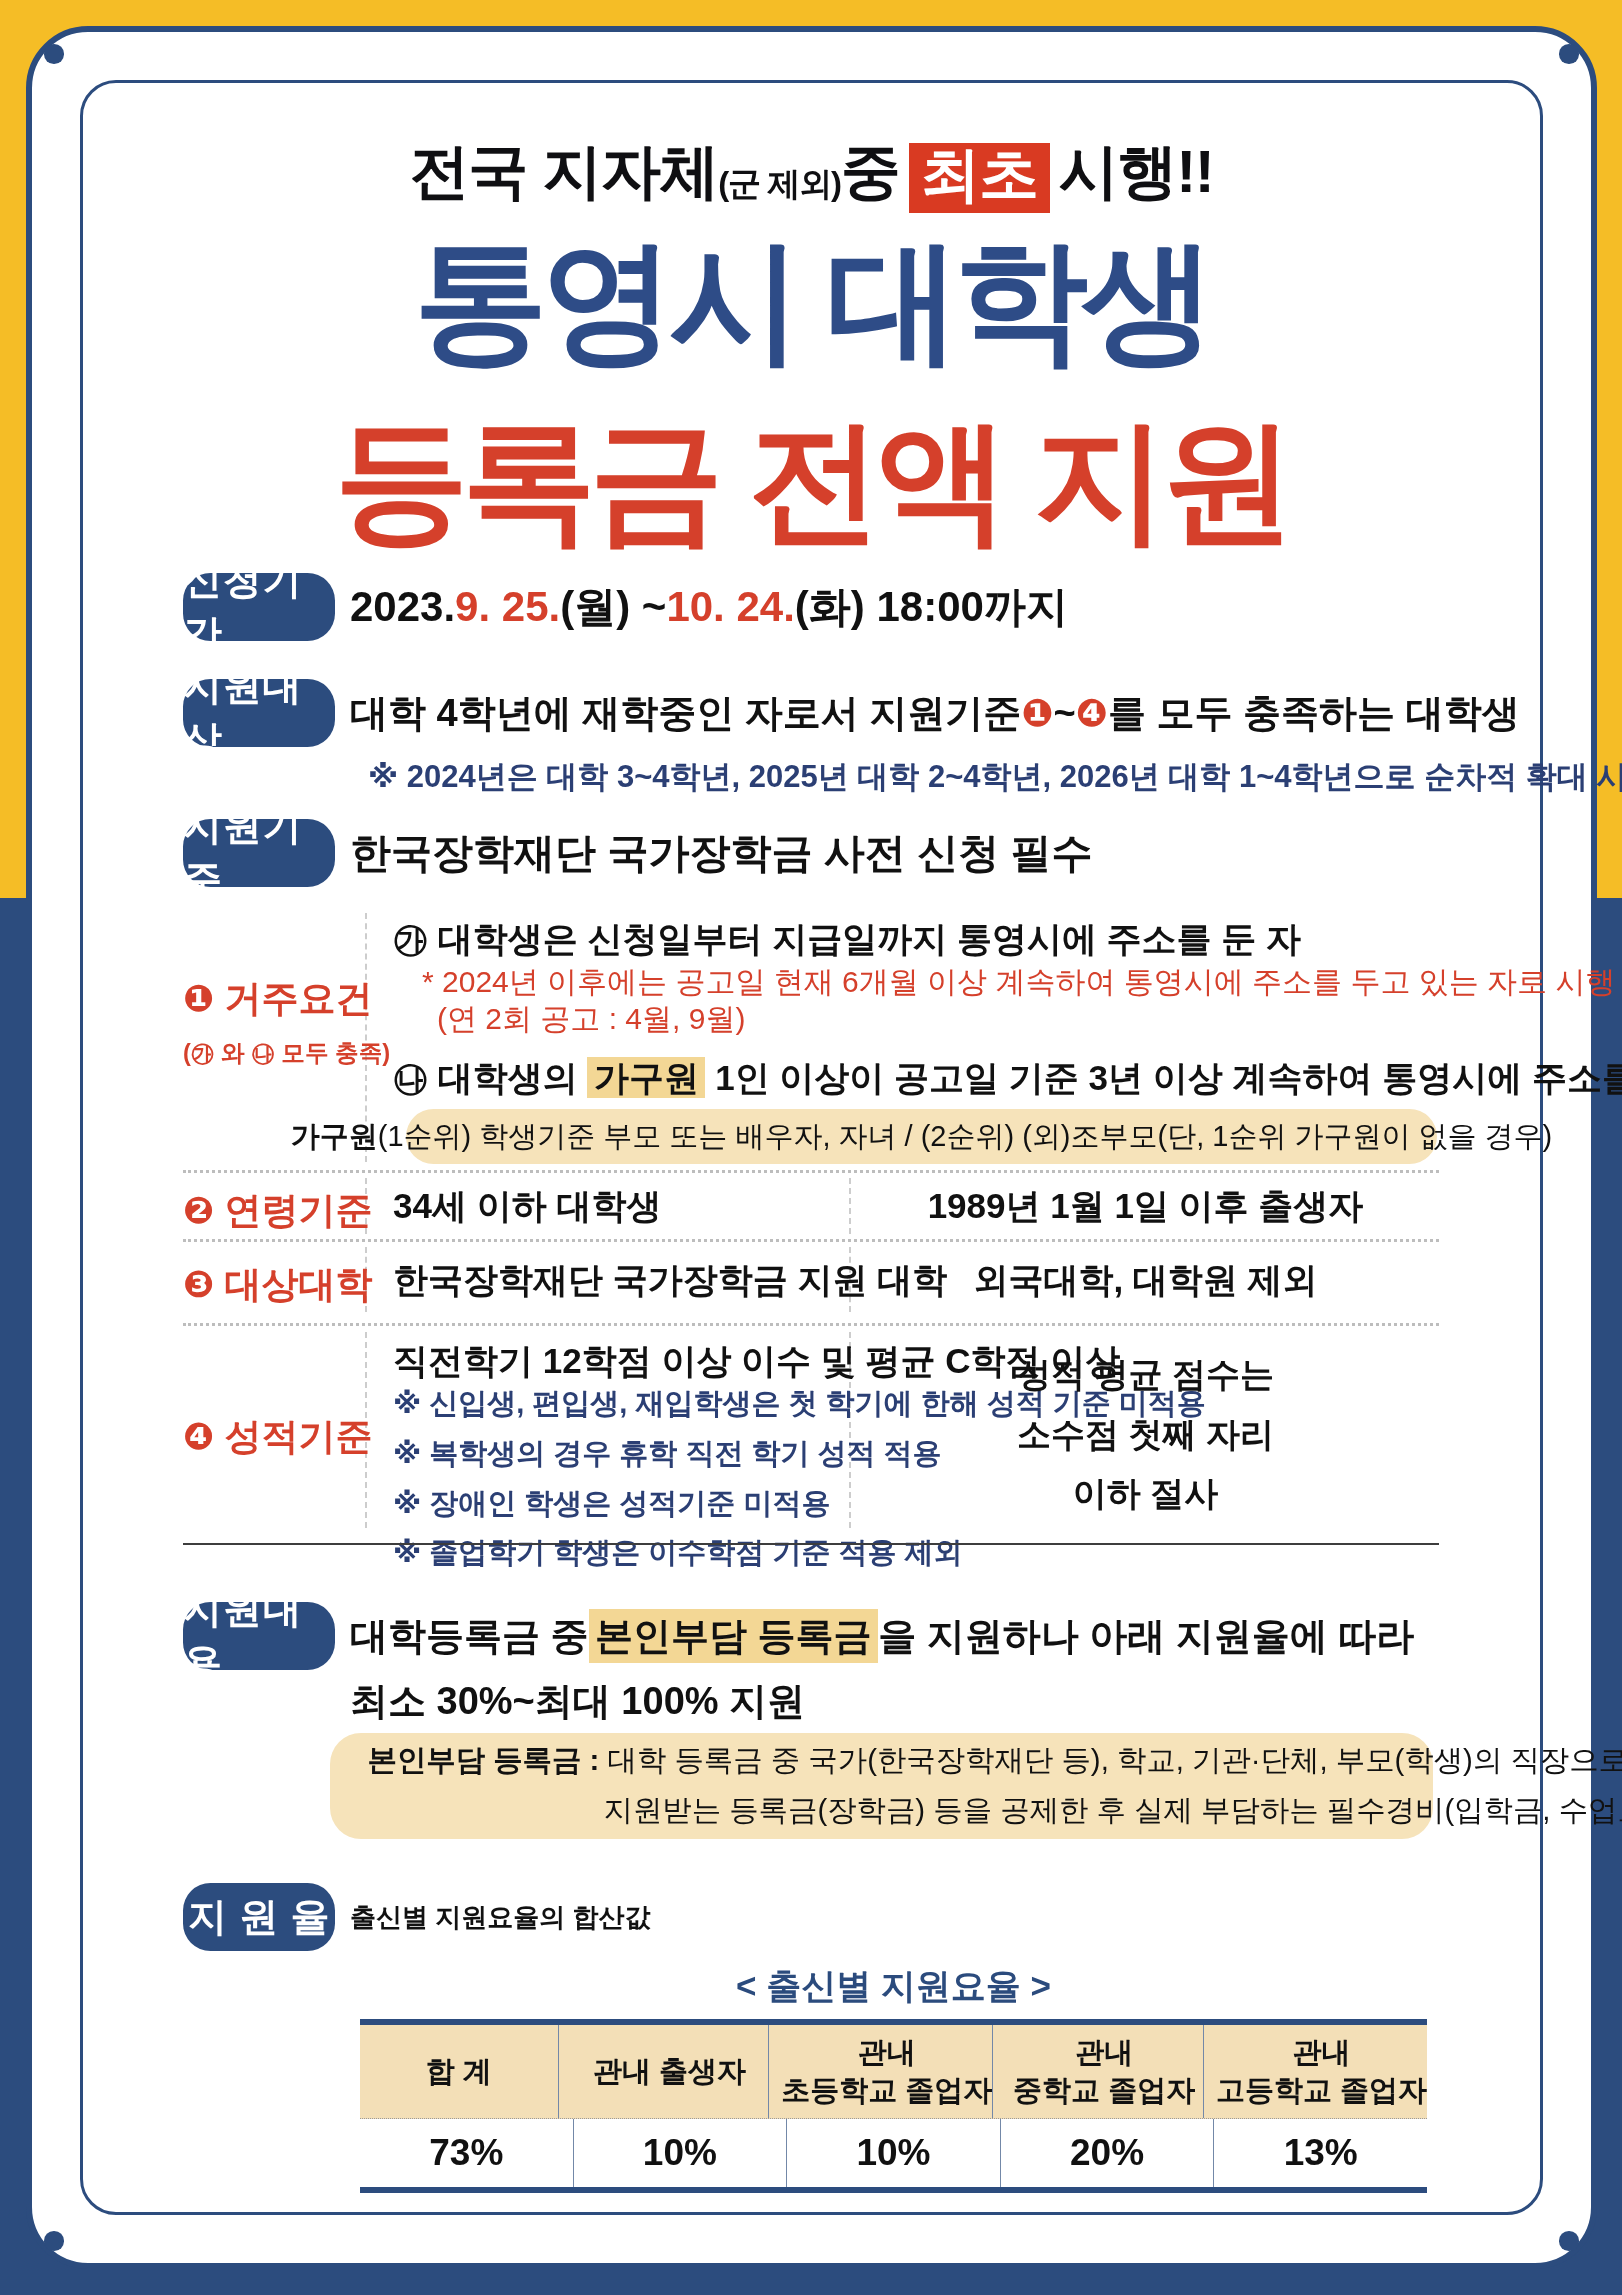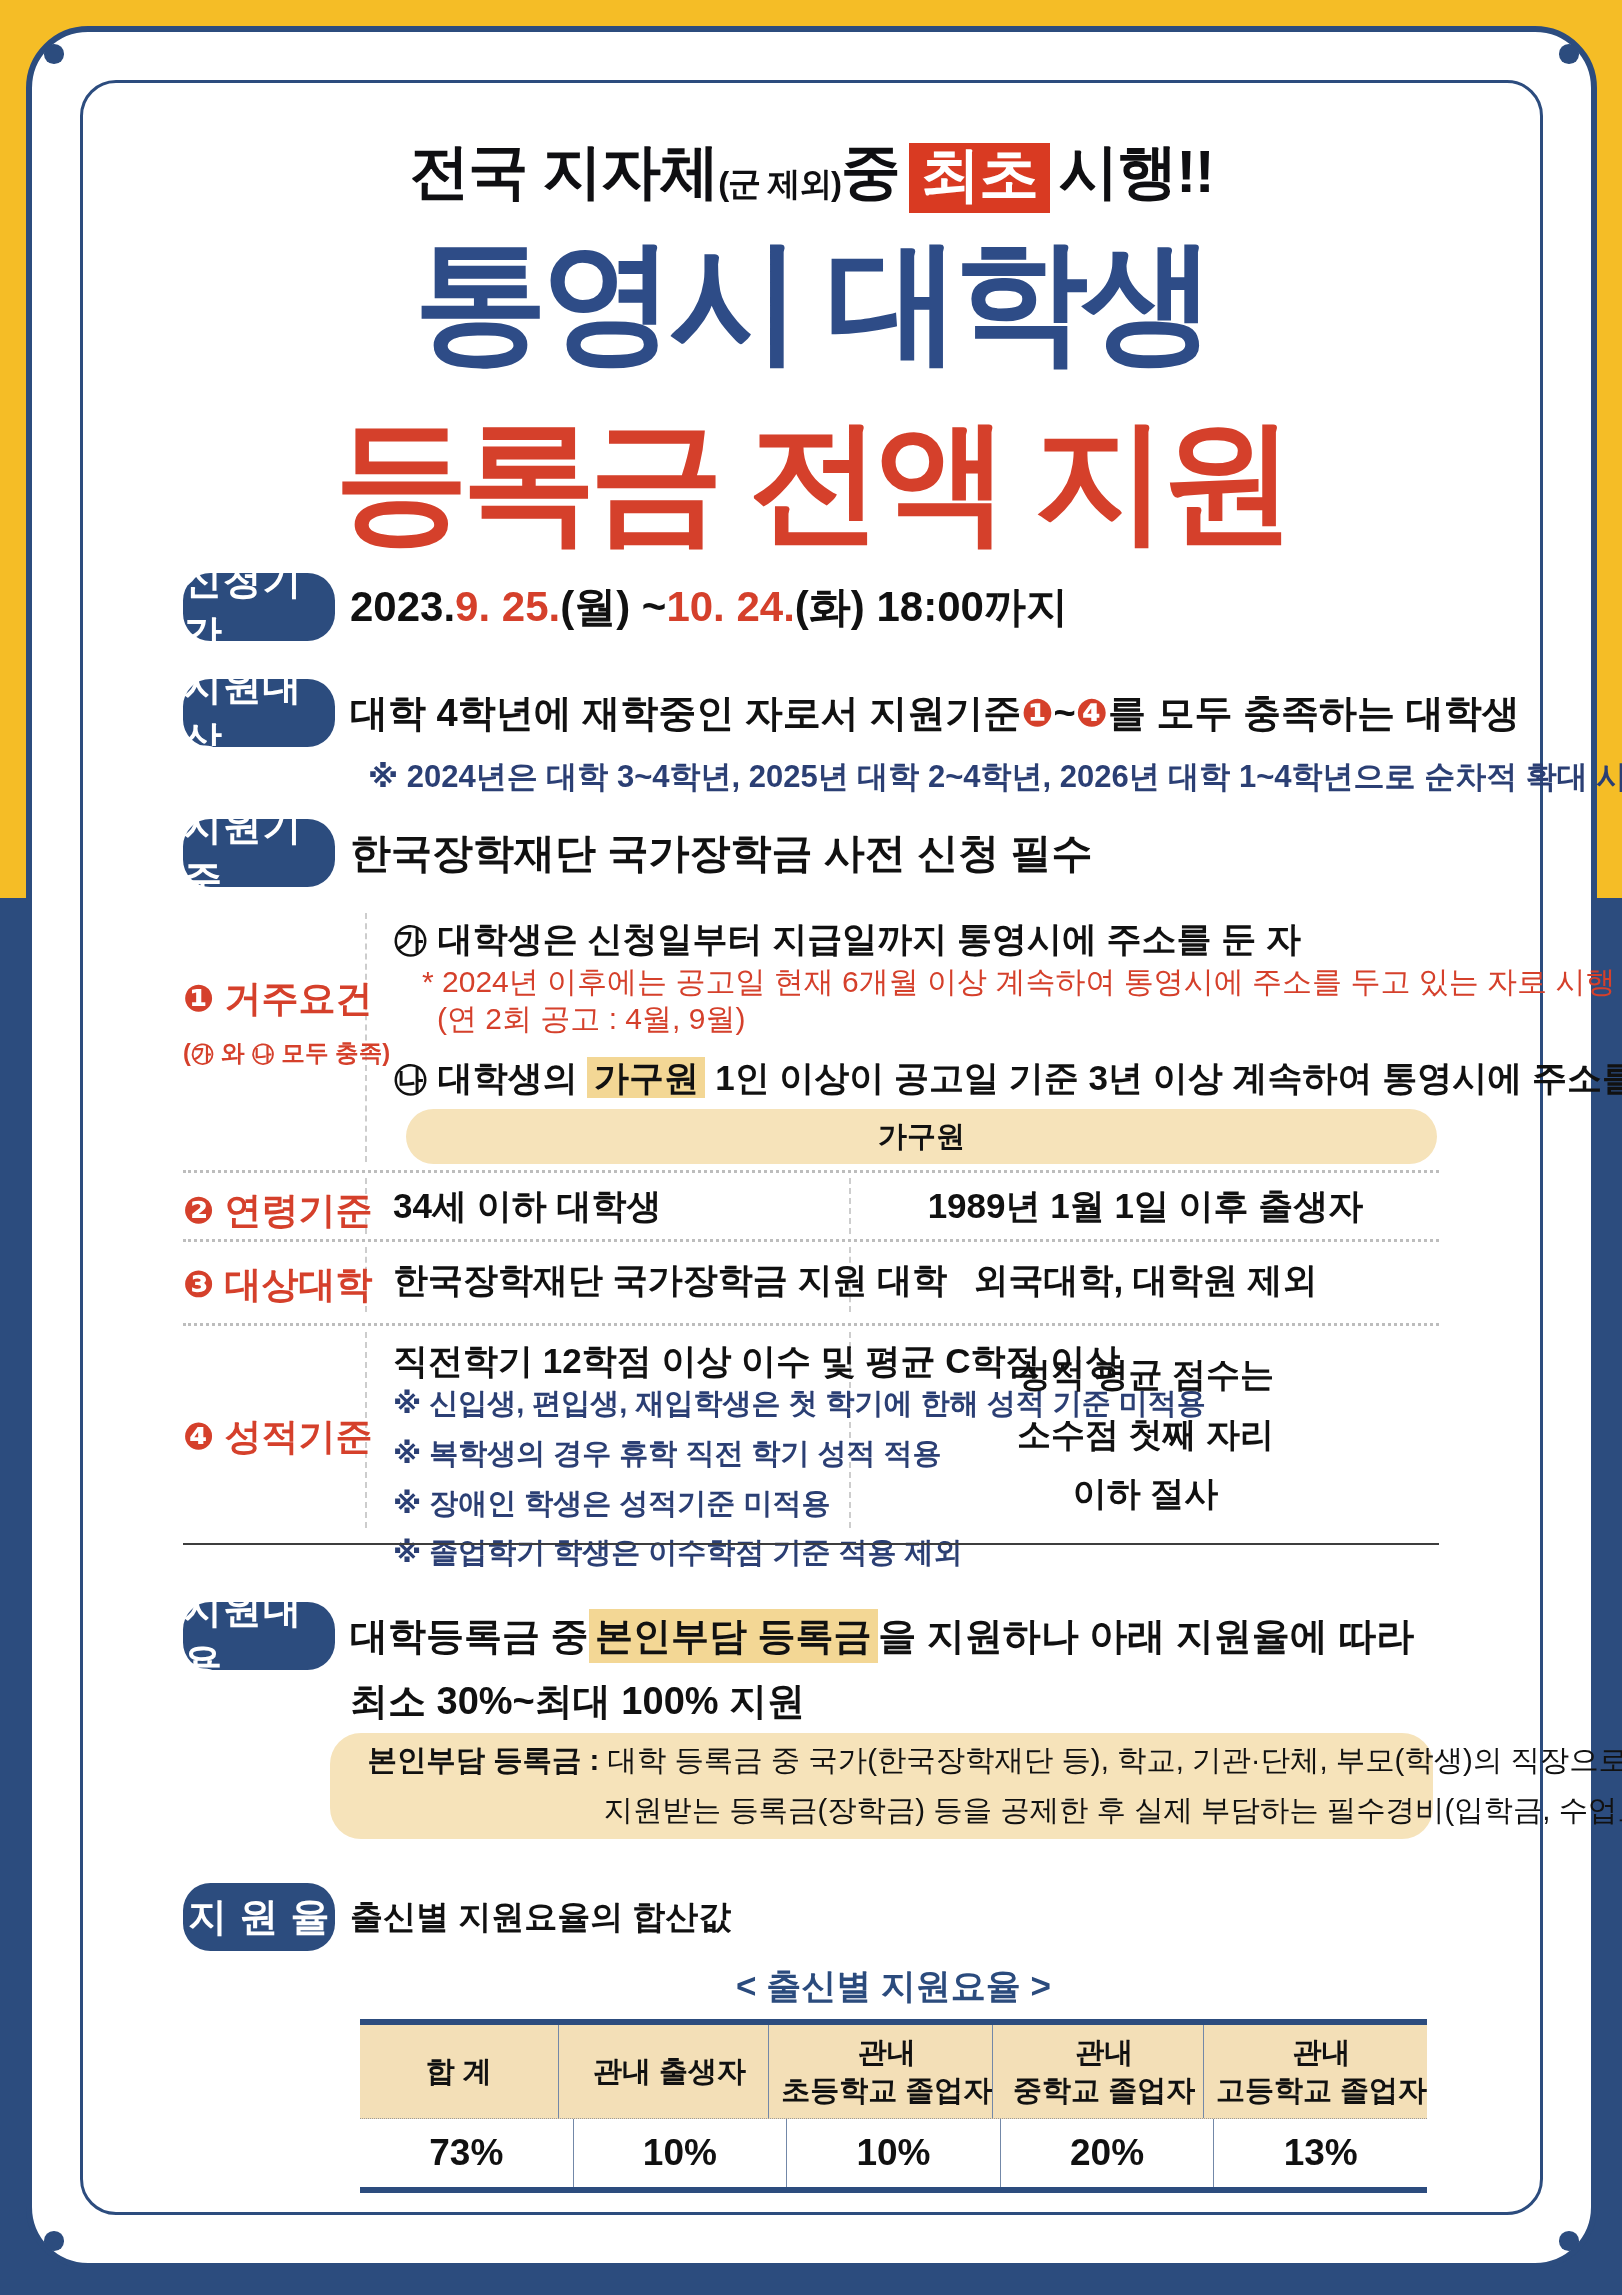--- a/index.html
+++ b/index.html
@@ -136,20 +136,21 @@
     <div class="sub">(㉮ 와 ㉯ 모두 충족)</div>
   </div>
   <div class="line54" style="left:393px;top:916px">㉮ 대학생은 신청일부터 지급일까지 통영시에 주소를 둔 자</div>
   <div class="line46r" style="left:422px;top:962px">* 2024년 이후에는 공고일 현재 6개월 이상 계속하여 통영시에 주소를 두고 있는 자로 시행 예정임</div>
   <div class="line46r" style="left:437px;top:999px">(연 2회 공고 : 4월, 9월)</div>
   <div class="line54" style="left:393px;top:1055px">
     <span>㉯ 대학생의 </span><span class="hl">가구원</span><span> 1인 이상이 공고일 기준 3년 이상 계속하여 통영시에 주소를 둔 자</span>
   </div>
   <div class="family-box">
     <span class="b">가구원</span>
+      <span> (1순위) 학생기준 부모 또는 배우자, 자녀 / (2순위) (외)조부모(단, 1순위 가구원이 없을 경우)</span>
   </div>
   <div class="hsep" style="top:1170px"></div>
 
   <div class="vsep" style="left:365px;top:1178px;height:56px"></div>
   <div class="vsep" style="left:849px;top:1178px;height:56px"></div>
   <div class="c-label" style="top:1186px">
     <div class="main"><span>❷</span> <span>연령기준</span></div>
   </div>
   <div class="midtext" style="top:1175px">34세 이하 대학생</div>
   <div class="righttext" style="top:1175px">1989년 1월 1일 이후 출생자</div>
@@ -191,21 +192,21 @@
   </div>
   <div class="rowtext" style="top:1670px;height:63px;font-size:38px">최소 30%~최대 100% 지원</div>
   <div class="def-box">
     <div class="l1">
       <span class="b">본인부담 등록금 : </span><span>대학 등록금 중 국가(한국장학재단 등), 학교, 기관·단체, 부모(학생)의 직장으로부터</span>
     </div>
     <div class="l2">지원받는 등록금(장학금) 등을 공제한 후 실제 부담하는 필수경비(입학금, 수업료)를 말함</div>
   </div>
 
   <div class="pill" style="top:1883px">지 원 율</div>
-  <div class="rowtext" style="top:1883px;font-size:33px">출신별 지원요율의 합산값</div>
+  <div class="rowtext" style="top:1883px;font-size:26px">출신별 지원요율의 합산값</div>
   <div class="table-title">&lt; 출신별 지원요율 &gt;</div>
 
   <div class="rate-table">
     <div class="rt-row rt-head">
       <div class="rt-cell">
           <div>합 계</div>
         </div>
       <div class="rt-cell">
           <div>관내 출생자</div>
         </div>

